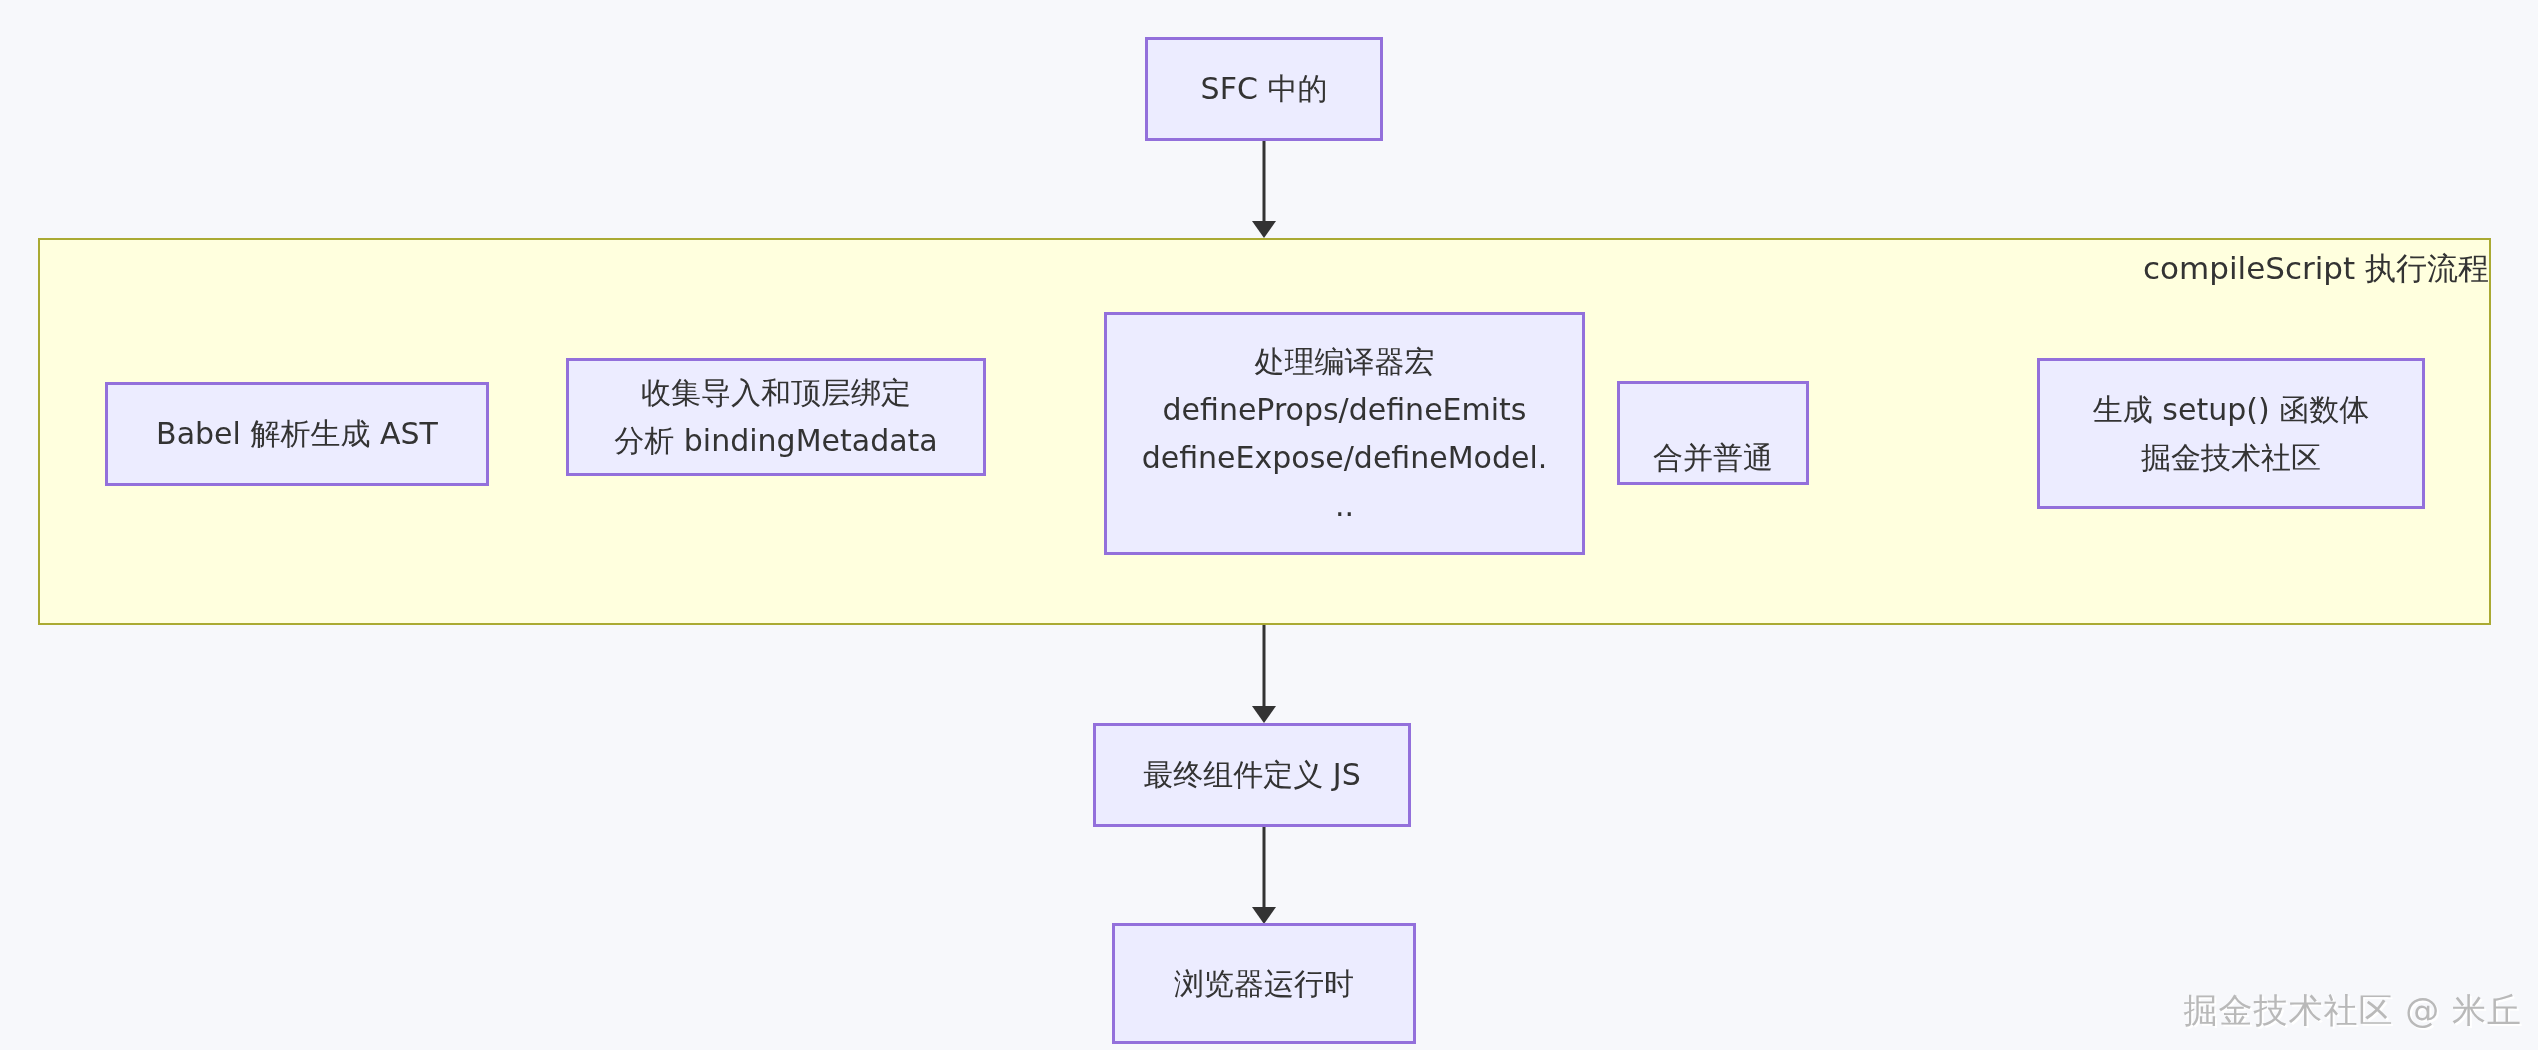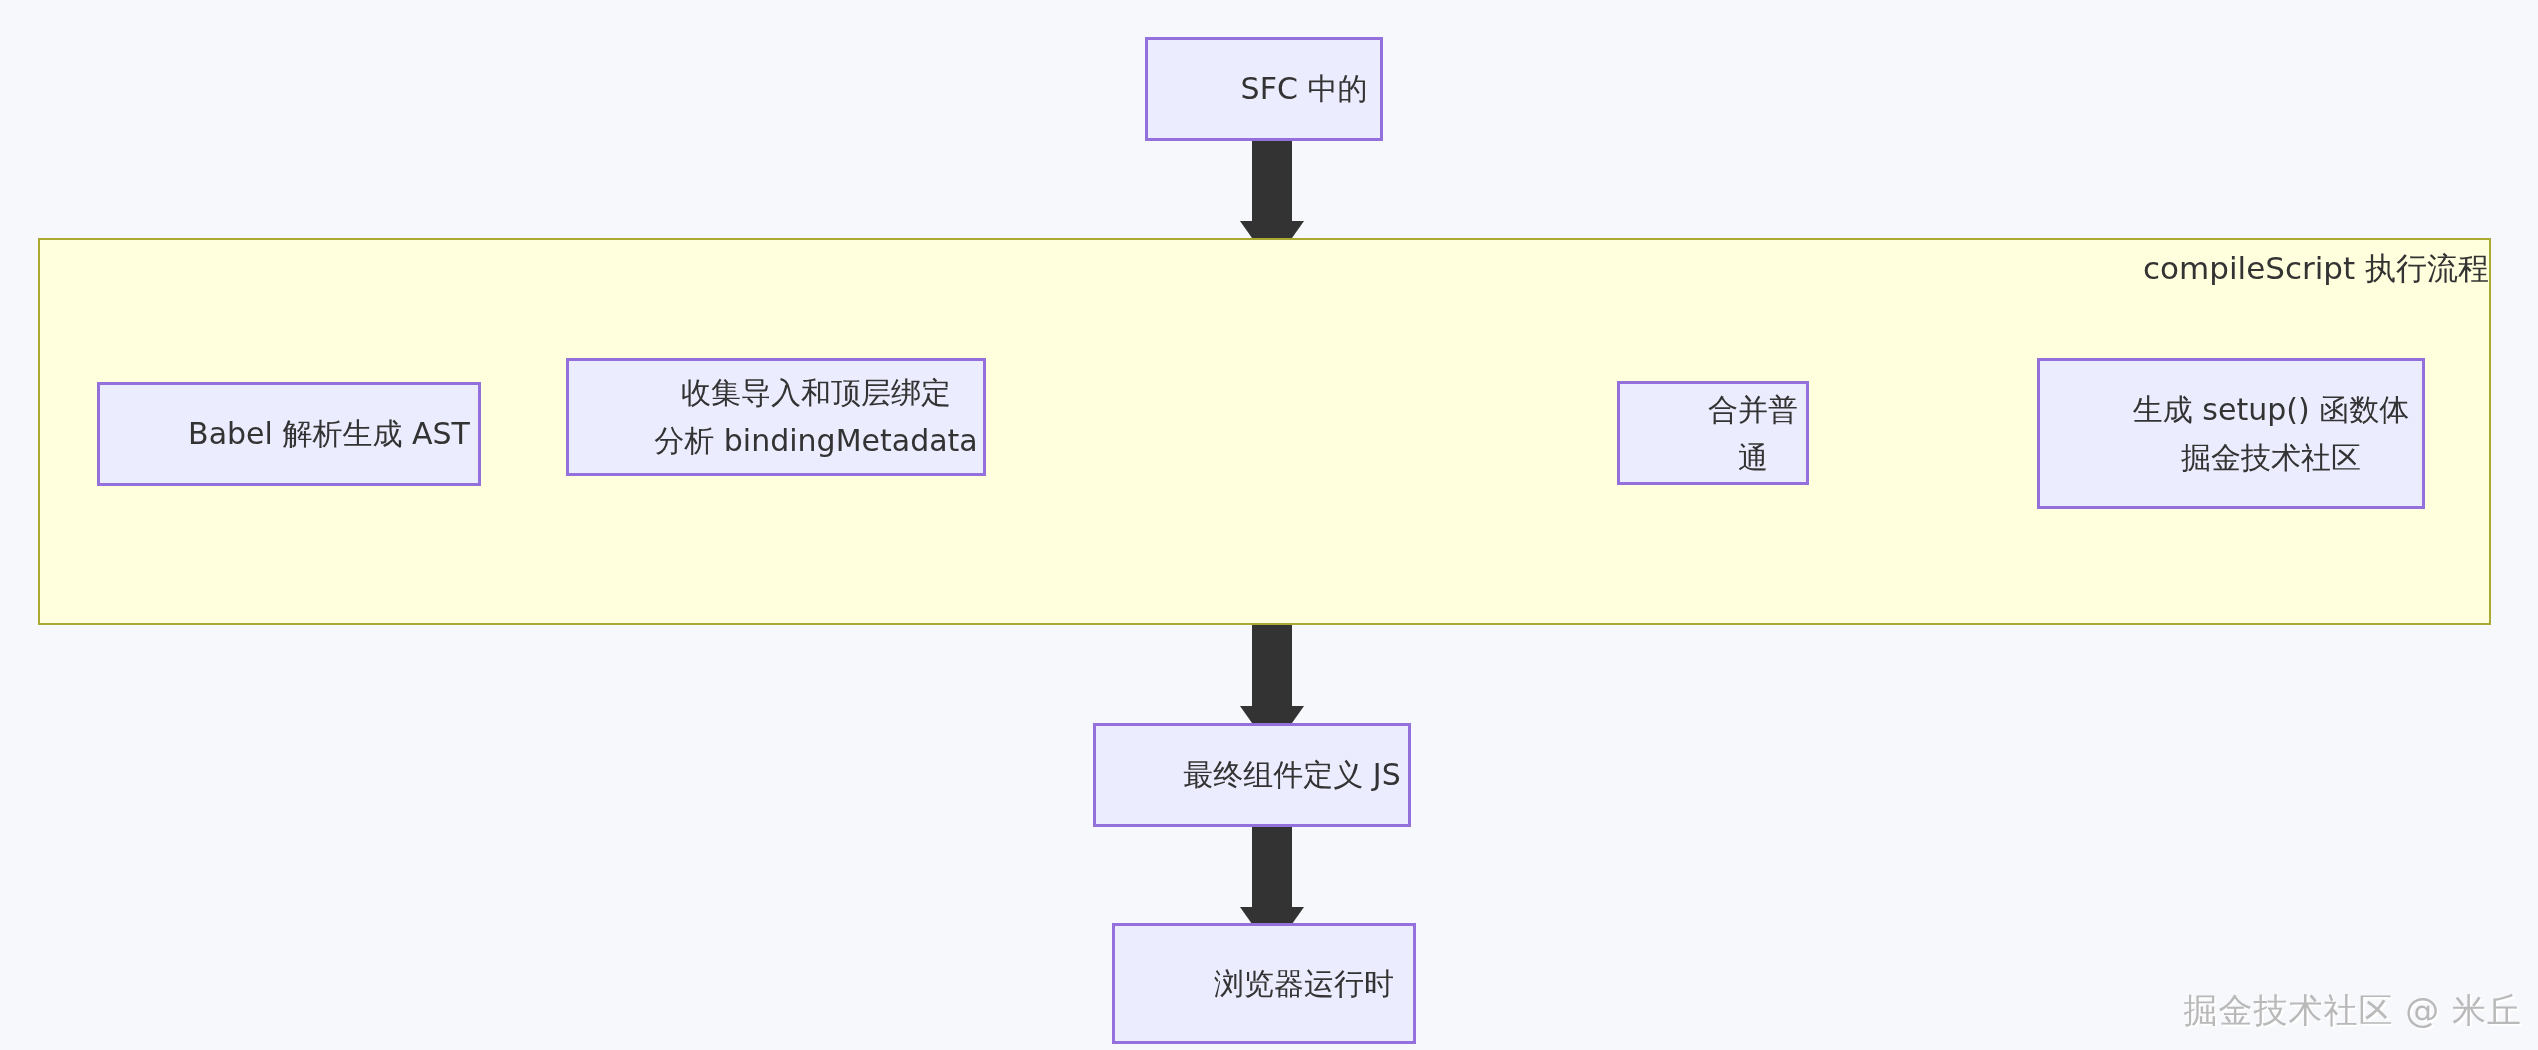--- a/index.html
+++ b/index.html
@@ -5,21 +5,21 @@
   :root{
     --bg:#f7f8fb;
     --node-fill:#ECECFF;
     --node-border:#9370DB;
     --container-fill:#ffffde;
     --container-border:#aaaa33;
     --arrow:#333333;
     --text:#333333;
     --watermark:#b9b9b9;
   }
-  *{box-sizing:border-box;padding-left:40px;}
+  *{box-sizing:border-box;}
   html,body{margin:0;padding:0;}
   body{
     font-family:"DejaVu Sans","Liberation Sans",sans-serif;
     background:var(--bg);
   }
   .stage{
     position:relative;
     width:2538px;
     height:1050px;
     background:var(--bg);
@@ -66,21 +66,21 @@
     border:3px solid var(--node-border);
     color:var(--text);
     display:flex;
     flex-direction:column;
     align-items:center;
     justify-content:center;
     text-align:center;
     font-size:30px;
     line-height:48px;
   }
-  .step-1{left:57px;   top:142px; width:384px; height:104px;}
+  .step-1{left:65px;   top:142px; width:384px; height:104px;}
   .step-2{left:526px;  top:118px; width:420px; height:118px;}
   .step-3{left:1064px; top:72px;  width:481px; height:243px;}
   .step-4{left:1577px; top:141px; width:192px; height:104px;justify-content:flex-end;}
   .step-5{left:1997px; top:118px; width:388px; height:151px;}
   
   .arrow{
     position:absolute;
     width:24px;
   }
   .arrow .shaft{
@@ -131,20 +131,26 @@
 
     <div class="step step-1">
       <span class="line">Babel 解析生成 AST</span>
     </div>
 
     <div class="step step-2">
       <span class="line">收集导入和顶层绑定</span>
       <span class="line">分析 bindingMetadata</span>
     </div>
 
+    <div class="step step-3">
+      <span class="line">处理编译器宏</span>
+      <span class="line">defineProps/defineEmits</span>
+      <span class="line">defineExpose/defineModel.</span>
+      <span class="line">..</span>
+    </div>
 
     <div class="step step-4">
       <span class="line">合并普通</span>
     </div>
 
     <div class="step step-5">
       <span class="line">生成 setup() 函数体</span>
       <span class="line">掘金技术社区</span>
     </div>
   </div>

